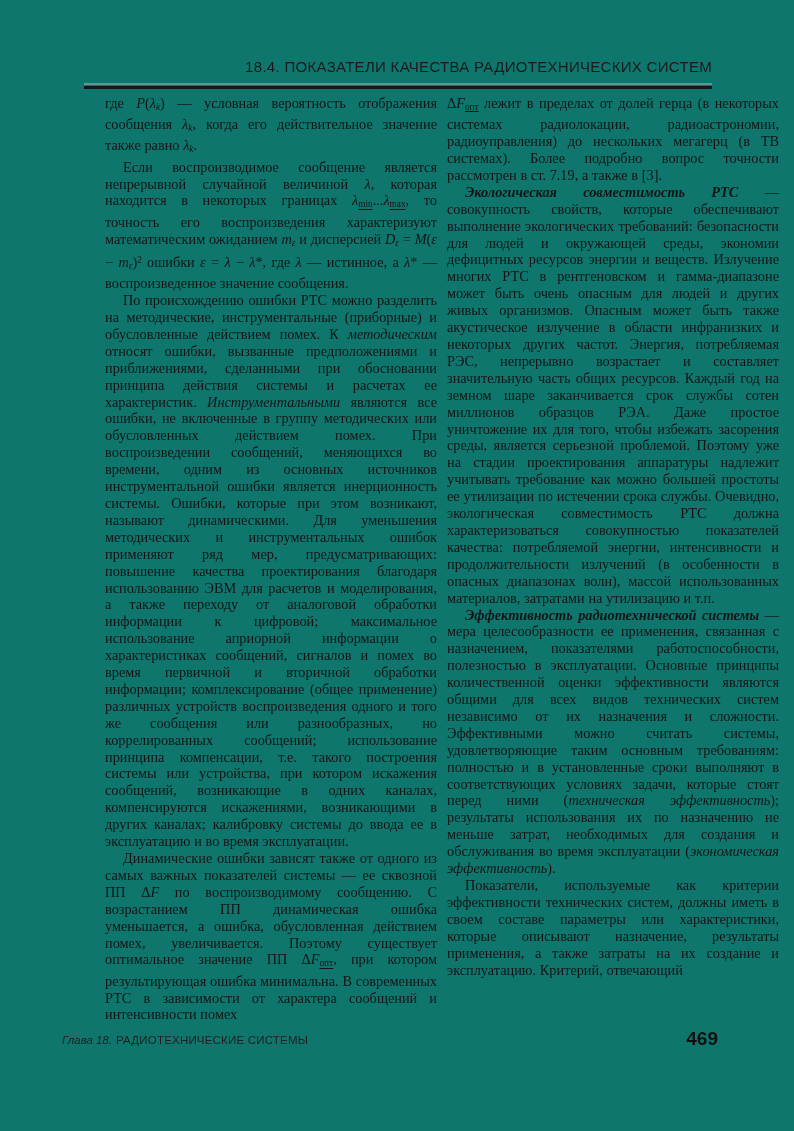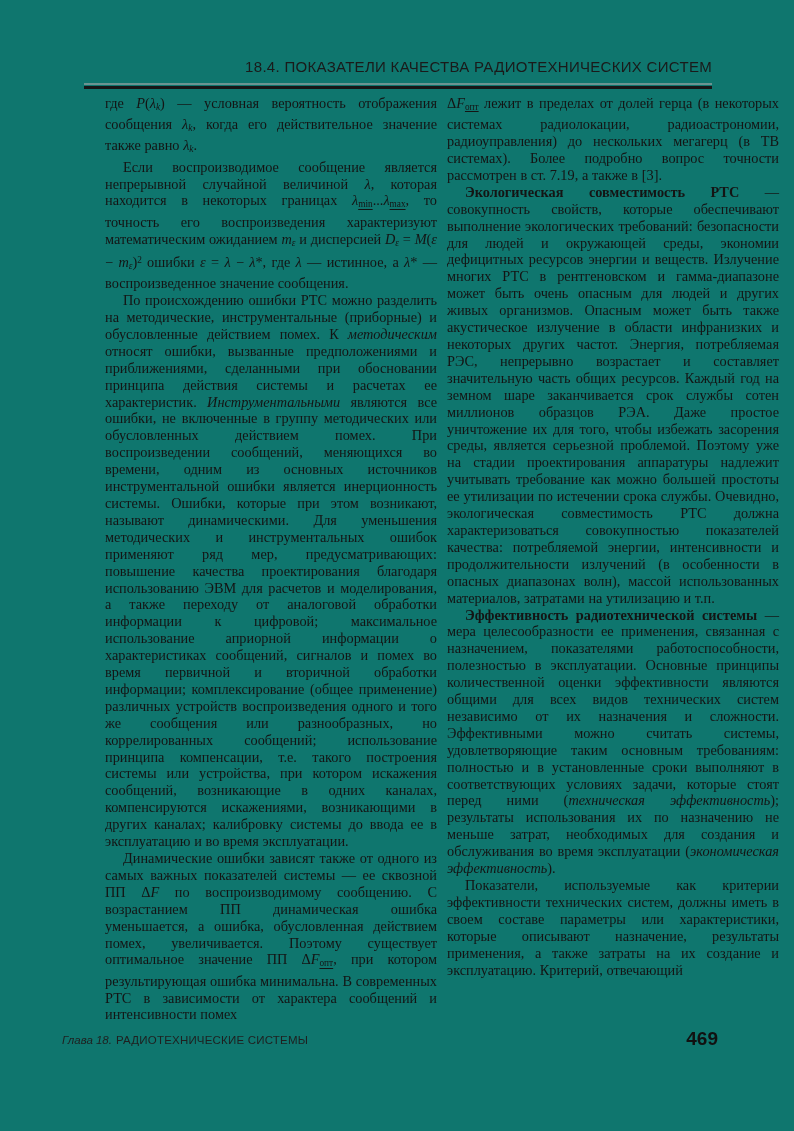--- a/index.html
+++ b/index.html
@@ -30,21 +30,21 @@
     width:332px;
     text-align:justify;
     font-size:14.3px;line-height:16.9px;
     hyphens:auto;-webkit-hyphens:auto;
     word-spacing:0.1px;
   }
   p.para{margin:0;padding:0;}
   p.para.indent{text-indent:18px;}
   .run-n{font-style:normal;}
   .run-i{font-style:italic;}
-  .run-b{font-weight:bold;}
+  .run-b{font-weight:bold;font-style:italic;}
   .run-sub{font-size:0.65em;vertical-align:-0.25em;text-decoration:underline;}
   .run-isub{font-size:0.65em;vertical-align:-0.25em;font-style:italic;}
   .run-sup{font-size:0.65em;vertical-align:0.45em;}
   
   .footer{
     position:absolute;left:62px;top:1029px;width:656px;
     display:flex;justify-content:space-between;align-items:flex-start;
   }
   .footer-left{
     font-family:"Liberation Sans", sans-serif;

